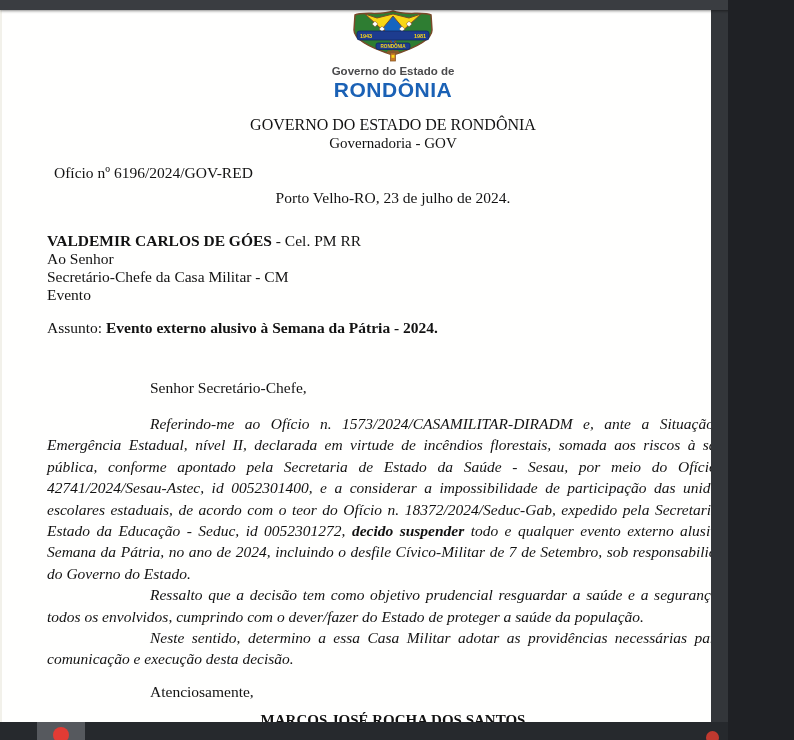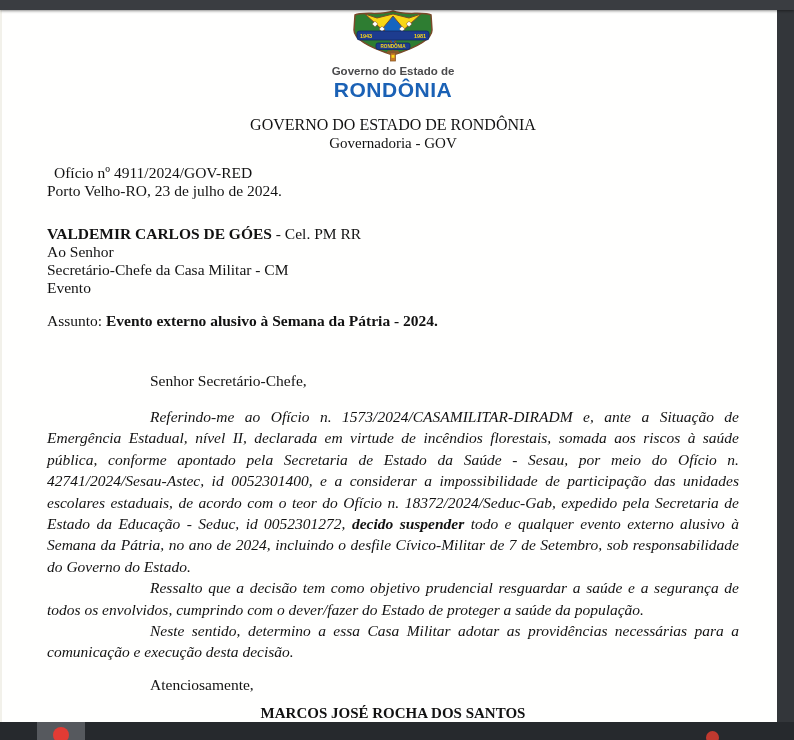--- a/index.html
+++ b/index.html
@@ -1,17 +1,17 @@
 <!DOCTYPE html>
 <html lang="pt"><head>
 <meta charset="utf-8">
 <style>
   html,body { margin:0; padding:0; background:#1f2125; }
   .screen {
-    position:relative; width:794px; height:740px;
+    position:relative; width:728px; height:740px;
     background:#fff; overflow:hidden;
     font-family:"Liberation Serif", serif; color:#121212;
   }
   
   .top-bar {
     position:absolute; top:0; left:0; width:794px; height:10px;
     background:#3a3d41; z-index:6; box-shadow:0 1px 3px rgba(0,0,0,.45);
   }
   .right-strip {
     position:absolute; top:0; right:0; width:17px; height:740px;
@@ -47,21 +47,21 @@
     margin-top:3px; line-height:13px;
   }
   .org2 {
     font-family:"Liberation Sans", sans-serif; font-weight:700;
     font-size:21px; letter-spacing:.5px; text-align:center;
     margin-top:1px; line-height:22px;
   }
   .title1 { text-align:center; font-size:16px; margin-top:15px; line-height:17px; }
   .title2 { text-align:center; font-size:15px; margin-top:1px; line-height:18px; }
   .reference { margin-top:12px; line-height:18px; padding-left:7px; }
-  .dateline { margin-top:0; text-align:left; line-height:18px; }
+  .dateline { margin-top:7px; text-align:center; line-height:18px; }
   .recipient { margin-top:25px; line-height:18px; }
   .recipient .bold { font-weight:700; }
   .subject { margin-top:15px; line-height:18px; }
   .subject .bold { font-weight:700; }
   .salutation { margin-top:42px; text-indent:103px; line-height:18px; }
   .para { text-align:justify; text-indent:103px; line-height:21.4px; margin:0;font-style:italic; }
   .para.first { margin-top:16px; }
   .para .bold { font-weight:700; }
   .closing { margin-top:13px; text-indent:103px; line-height:18px; }
   .sig-name { margin-top:11px; text-align:center; font-weight:700; font-size:15px; line-height:16px; }
@@ -100,21 +100,21 @@
           <rect x="48.6" y="45" width="2.8" height="2.8" fill="#f9d616"></rect>
         </svg>
       </div>
 
       <div class="org1">Governo do Estado de</div>
       <div class="org2" style="color:#1a61b5;">RONDÔNIA</div>
 
       <div class="title1">GOVERNO DO ESTADO DE RONDÔNIA</div>
       <div class="title2">Governadoria - GOV</div>
 
-      <div class="reference">Ofício nº 4911/2024/GOV-RED</div>
+      <div class="reference">Ofício nº 6196/2024/GOV-RED</div>
       <div class="dateline">Porto Velho-RO, 23 de julho de 2024.</div>
 
       <div class="recipient">
         <div><span class="bold">VALDEMIR CARLOS DE GÓES</span><span> - Cel. PM RR</span></div>
         <div>Ao Senhor</div>
         <div>Secretário-Chefe da Casa Militar - CM</div>
         <div>Evento</div>
       </div>
 
       <div class="subject"><span>Assunto: </span><span class="bold">Evento externo alusivo à Semana da Pátria - 2024.</span></div>

